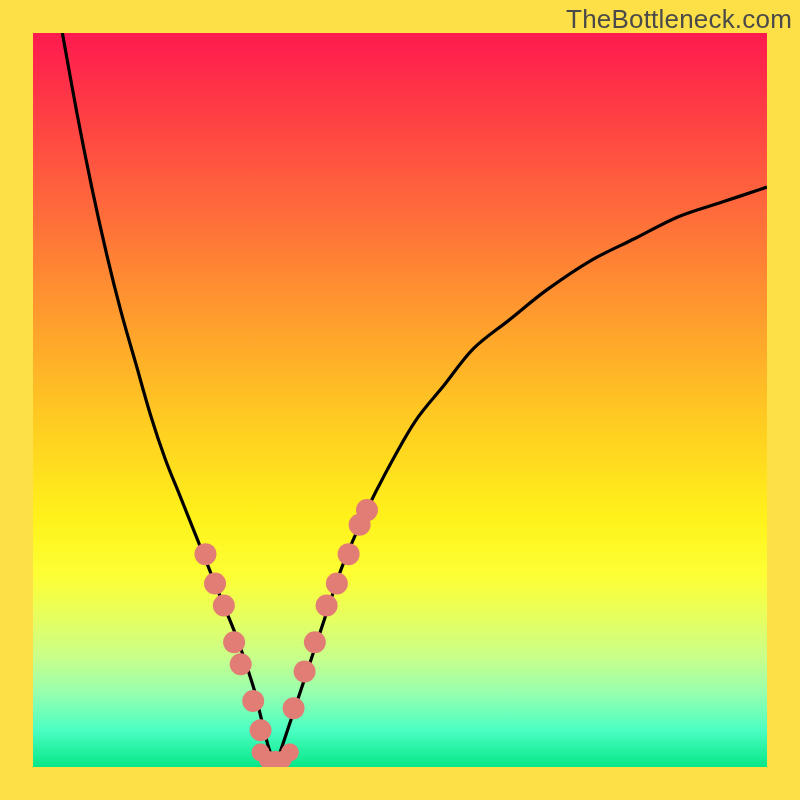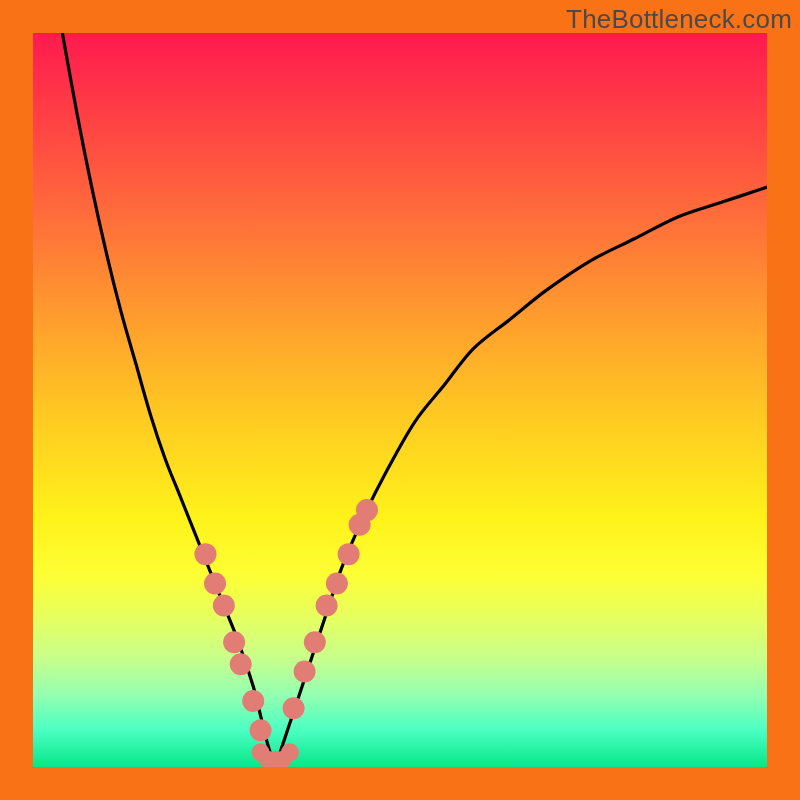--- a/index.html
+++ b/index.html
@@ -1,16 +1,16 @@
 <!DOCTYPE html>
 <html><head>
 <meta charset="utf-8">
 <style>
   html,body{margin:0;padding:0;width:800px;height:800px;background:#000;overflow:hidden;font-family:Arial,Helvetica,sans-serif}
-  .stage{position:absolute;left:0;top:0;width:800px;height:800px;background:#f97316}
+  .stage{position:absolute;left:0;top:0;width:800px;height:800px;background:#fde047}
   .plot{position:absolute;left:33px;top:33px;width:734px;height:734px;overflow:hidden}
   .grad{position:absolute;left:0;top:0;width:734px;height:734px;
     background:linear-gradient(to bottom,
       #ff1a4f 0%,
       #ff3b45 10%,
       #ff6a3b 24%,
       #ff9a2e 38%,
       #ffc922 52%,
       #fff21a 66%,
       #fdff35 74%,

